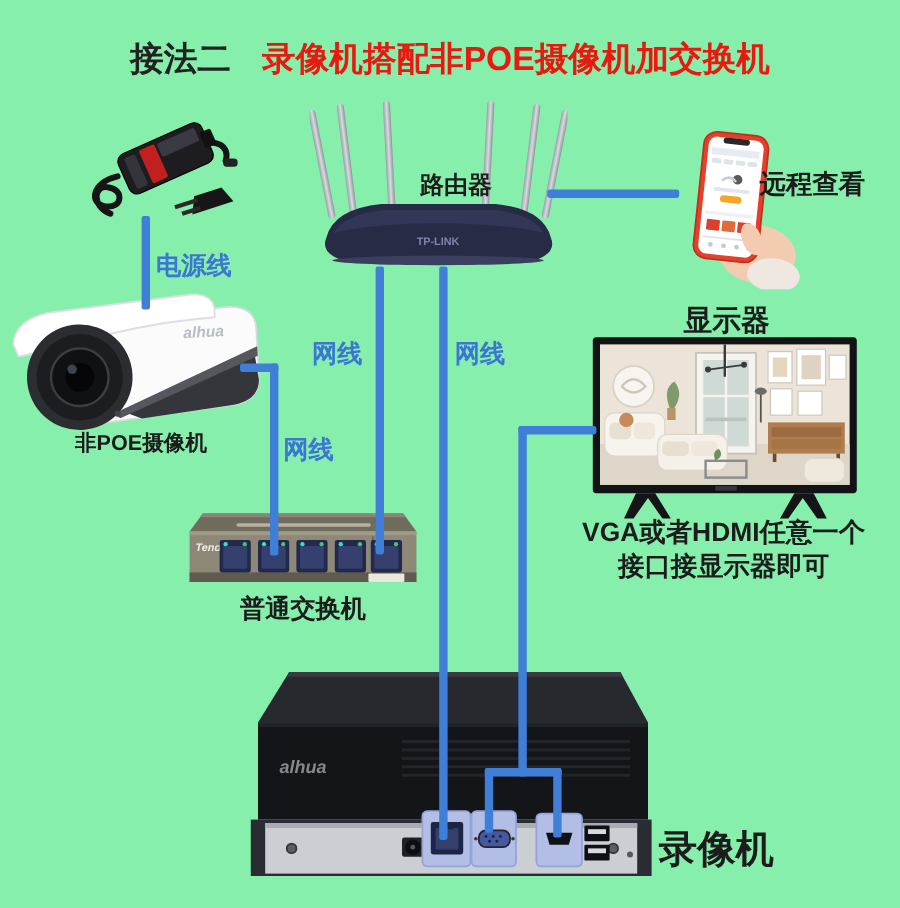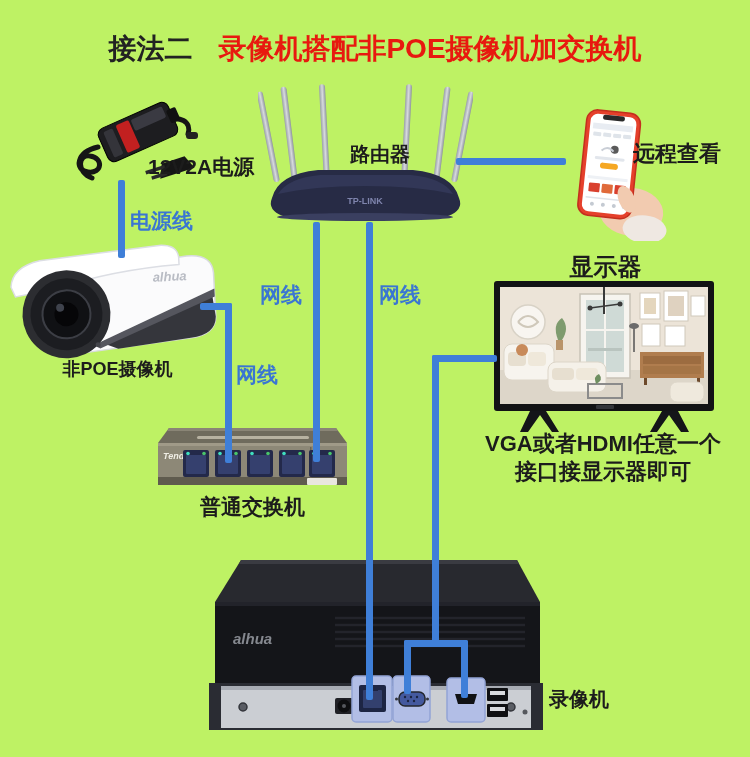--- a/index.html
+++ b/index.html
@@ -1,17 +1,17 @@
 <!DOCTYPE html>
 <html><head>
 <meta charset="utf-8">
 <style>
   html,body{margin:0;padding:0;background:#ffffff;}
   #canvas{
-    position:relative;width:750px;height:757px;background:#bef264;overflow:hidden;
+    position:relative;width:750px;height:757px;background:#86efac;overflow:hidden;
     font-family:"Liberation Sans","DejaVu Sans",sans-serif;
   }
   .abs{position:absolute;}
   .label{
     position:absolute;font-weight:bold;color:#1c1c1c;white-space:nowrap;
     font-family:"Liberation Sans","DejaVu Sans",sans-serif;
   }
   .label.blue{color:#3a76d2;}
   .label.center{text-align:center;}
   .line{position:absolute;background:#3f7fd8;border-radius:2px;}
@@ -42,21 +42,20 @@
     </g>
 
     <rect x="118" y="40" width="12" height="7" rx="3" fill="#222"></rect>
 
     <g transform="rotate(-18 100 78)">
       <polygon points="96,70 120,70 126,84 90,84" fill="#161616"></polygon>
       <rect x="78" y="72" width="20" height="3.5" fill="#2a2a2a"></rect>
       <rect x="82" y="79" width="16" height="3.5" fill="#2a2a2a"></rect>
     </g>
   </svg>
-  <div class="label" style="left:148px;top:153px;font-size:21px;">12V2A电源</div>
 
   <svg class="abs" style="left:4px;top:244px;" width="215" height="122" viewBox="0 0 215 122">
     <g transform="rotate(-3 107 60)">
 
       <path d="M55,28 L185,16 Q210,15 211,34 L211,78 Q210,96 185,98 L70,108 Q40,108 35,80 L35,52 Q38,32 55,28 Z" fill="#fbfbfc" stroke="#d8dadf" stroke-width="1.5"></path>
 
       <path d="M95,98 L208,52 L211,78 Q210,96 185,98 L112,105 Z" fill="#35363c"></path>
       <path d="M88,100 L211,50 L211,58 L94,104 Z" fill="#55565e"></path>
 
       <path d="M8,38 Q10,18 38,13 L158,4 Q176,4 177,17 L177,24 Q110,26 52,42 L12,48 Z" fill="#ffffff" stroke="#dcdee4" stroke-width="1.5"></path>
@@ -283,21 +282,21 @@
 
     <rect x="252" y="126" width="38" height="44" rx="4" fill="#b2bee6" stroke="#93a4d6" stroke-width="1.5"></rect>
     <polygon points="260,142 282,142 279,152 263,152" fill="#101114"></polygon>
 
     <rect x="292" y="136" width="21" height="13" rx="1" fill="#0f1013"></rect>
     <rect x="295" y="139" width="15" height="4" fill="#d8dade"></rect>
     <rect x="292" y="152" width="21" height="13" rx="1" fill="#0f1013"></rect>
     <rect x="295" y="155" width="15" height="4" fill="#d8dade"></rect>
     <circle cx="330" cy="160" r="2.5" fill="#55585e"></circle>
   </svg>
-  <div class="label" style="left:549px;top:686px;font-size:20px;">录像机</div>
+  <div class="label" style="left:549px;top:686px;font-size:32px;">录像机</div>
 
   <div class="line" style="left:118px;top:180px;width:7px;height:78px;"></div>
   <div class="line" style="left:456px;top:158px;width:110px;height:7px;"></div>
   <div class="line" style="left:313px;top:222px;width:7px;height:240px;"></div>
   <div class="line" style="left:366px;top:222px;width:7px;height:478px;"></div>
   <div class="line" style="left:200px;top:303px;width:32px;height:7px;"></div>
   <div class="line" style="left:225px;top:303px;width:7px;height:160px;"></div>
   <div class="line" style="left:432px;top:355px;width:65px;height:7px;"></div>
   <div class="line" style="left:432px;top:355px;width:7px;height:292px;"></div>
   <div class="line" style="left:404px;top:640px;width:64px;height:7px;"></div>

